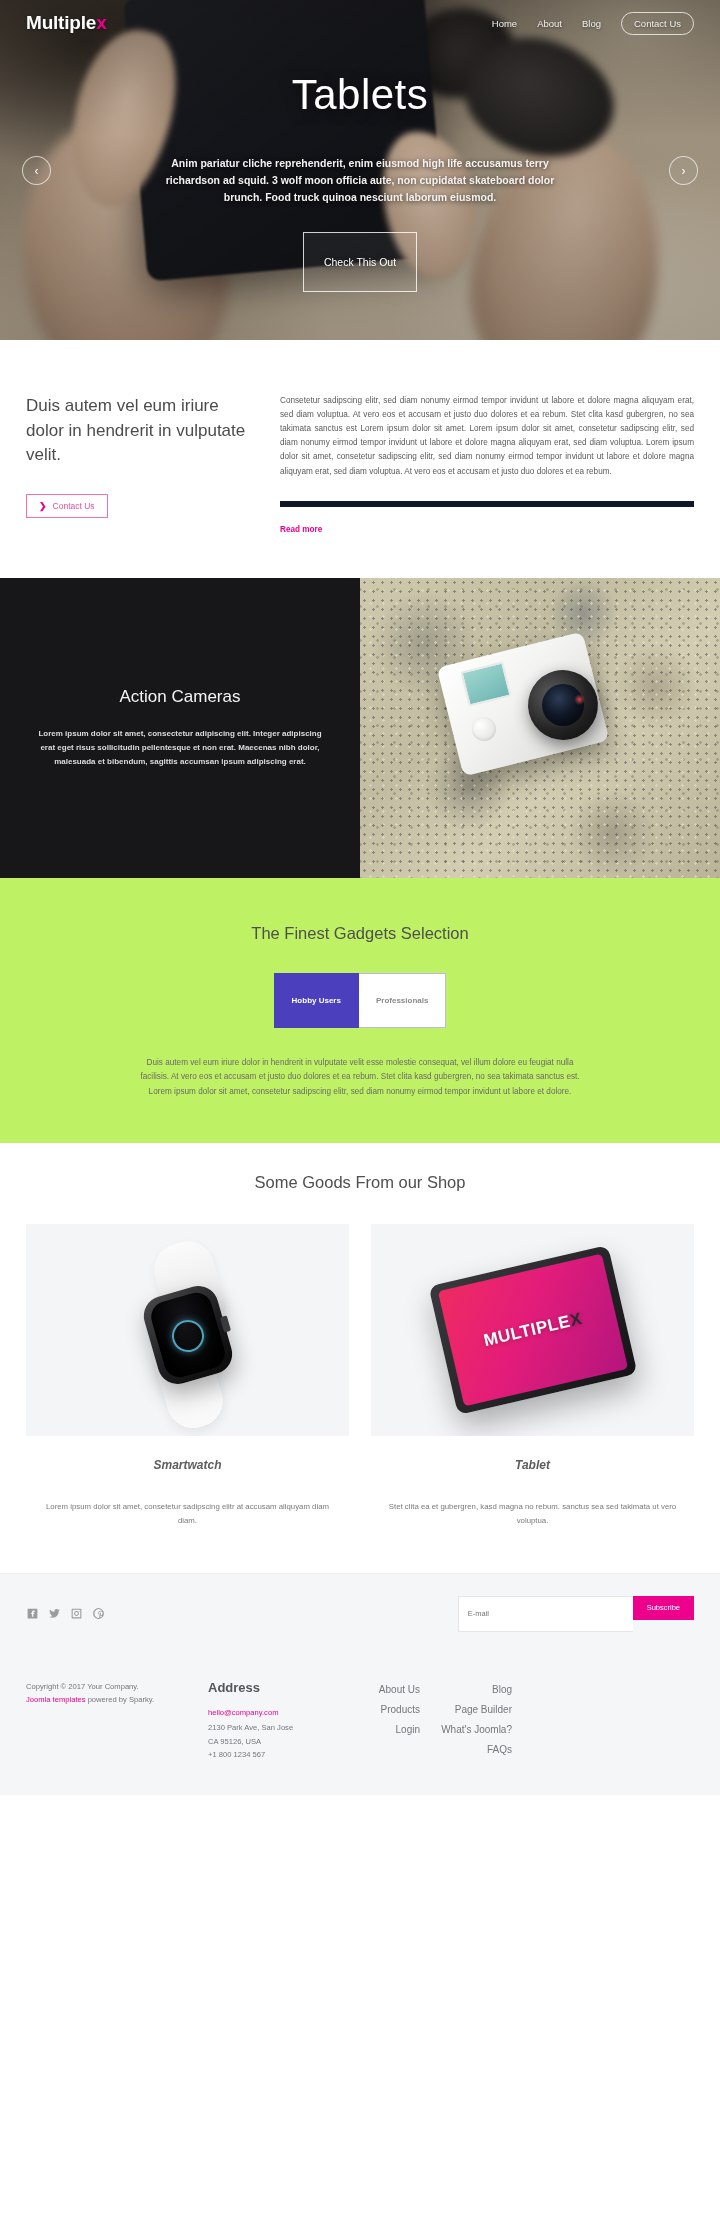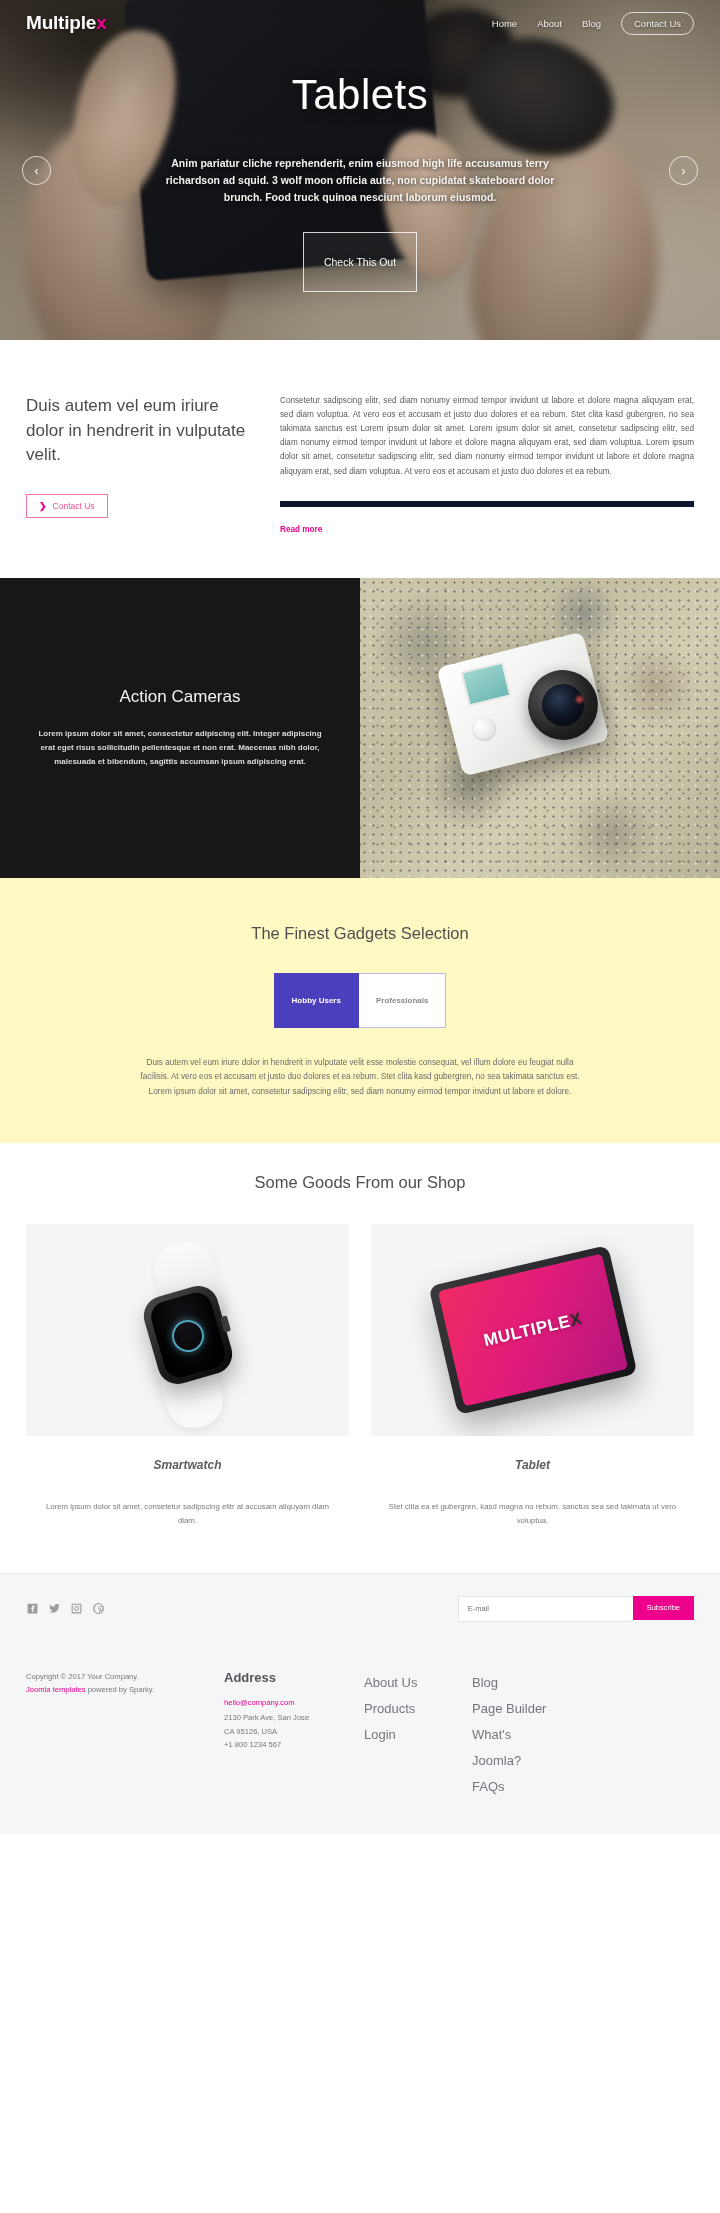--- a/index.html
+++ b/index.html
@@ -248,21 +248,21 @@
     border-radius: 50%;
   }
   .cam-lens-glint {
     position: absolute; left: 214px; top: 116px; width: 11px; height: 11px;
     background: radial-gradient(circle, rgba(220,70,70,.95), rgba(150,20,20,0) 70%);
     border-radius: 50%;
   }
 
   
   .gadgets {
-    padding: 46px 26px 44px 26px; text-align: center; background: #fef9c3;
+    padding: 46px 26px 44px 26px; text-align: center; background: #bef264;
   }
   .section-title {
     font-size: 16.5px; font-weight: normal; color: #4f4f4f; margin-bottom: 30px;
   }
   .tabs { display: inline-flex; margin-bottom: 28px; }
   .tab {
     font-size: 8px; font-weight: bold; padding: 22px 17px;
     border: 1px solid #4b3fbd; cursor: pointer;
   }
   .tab.active { background: #4b3fbd; color: #fff; }
@@ -360,40 +360,40 @@
   }
   .socials { display: flex; gap: 9px; }
   .soc {
     width: 13px; height: 13px; color: #9b9ba0;
     display: flex; align-items: center; justify-content: center;
     cursor: pointer;
   }
   .soc svg { width: 13px; height: 13px; fill: #9b9ba0; }
   .news-form { display: flex; }
   .news-input {
-    width: 175px; height: 26px; border: 1px solid #e3e5e8; border-right: none;
+    width: 175px; height: 36px; border: 1px solid #e3e5e8; border-right: none;
     background: #fff; padding: 0 9px; font-size: 7.5px; color: #8d8d92;
     font-family: "Liberation Sans", sans-serif; outline: none;
   }
   .news-btn {
     height: 24px; border: none; background: #ec008c; color: #fff;
     font-size: 7.5px; padding: 0 14px; cursor: pointer;
     font-family: "Liberation Sans", sans-serif;
   }
   .footer {
     background: #f5f6f8; padding: 26px 26px 34px 26px;
-    display: flex; gap: 20px;
+    display: flex; gap: 4px;
   }
   .f-col-copy { width: 178px; flex: 0 0 178px; }
   .f-col-addr { width: 120px; flex: 0 0 120px; }
   .f-col-links { width: 88px; flex: 0 0 88px; }
   .f-text { font-size: 7.6px; line-height: 1.75; color: #76767c; }
   .f-link-pink { color: #ec008c; text-decoration: none; cursor: pointer; }
   .f-head { font-size: 13px; font-weight: bold; color: #55555a; margin-bottom: 11px; }
-  .f-li { font-size: 13px; line-height: 2.0; color: #76767c; text-decoration: none; display: block; cursor: pointer; }
+  .f-li { font-size: 10px; line-height: 2.0; color: #76767c; text-decoration: none; display: block; cursor: pointer; text-align: right; }
 </style>
 </head>
 <body>
 
 <section class="hero">
   <div class="hero-photo">
     <div class="photo-bg"></div>
     <div class="photo-leg-l"></div>
     <div class="photo-leg-r"></div>
     <div class="photo-shoe-l"></div>

